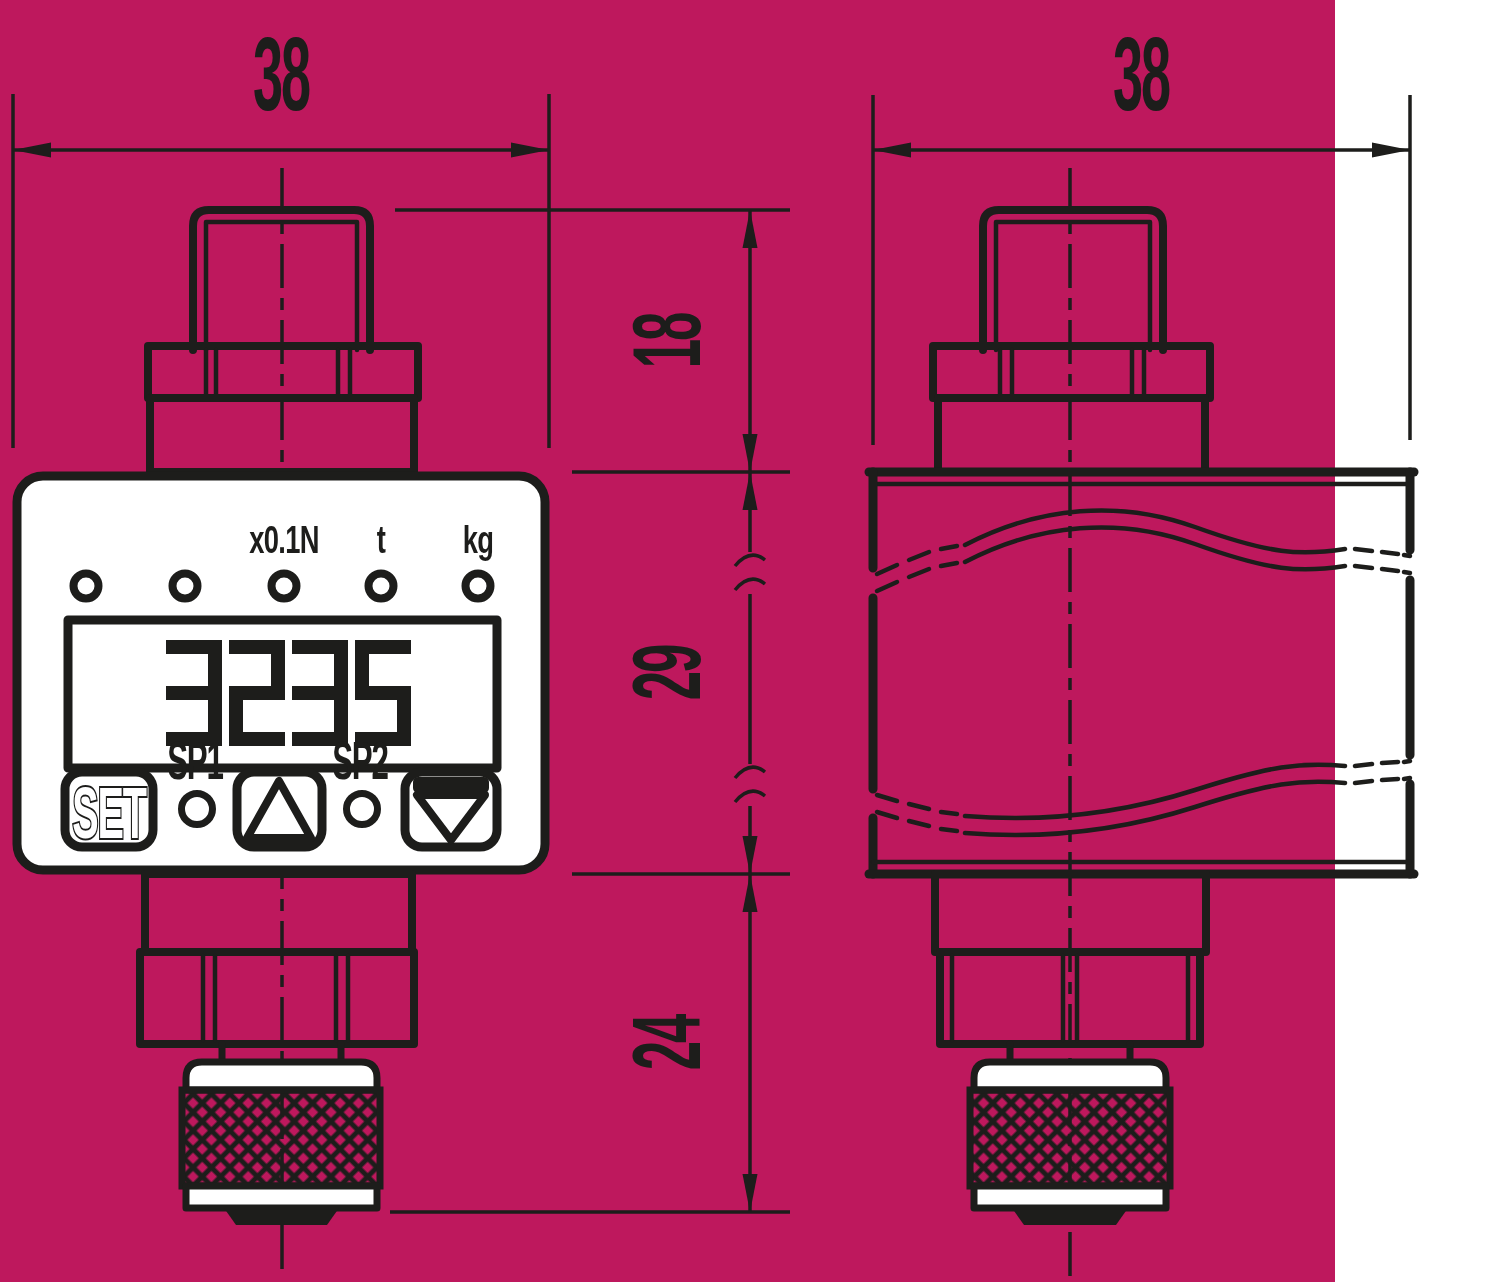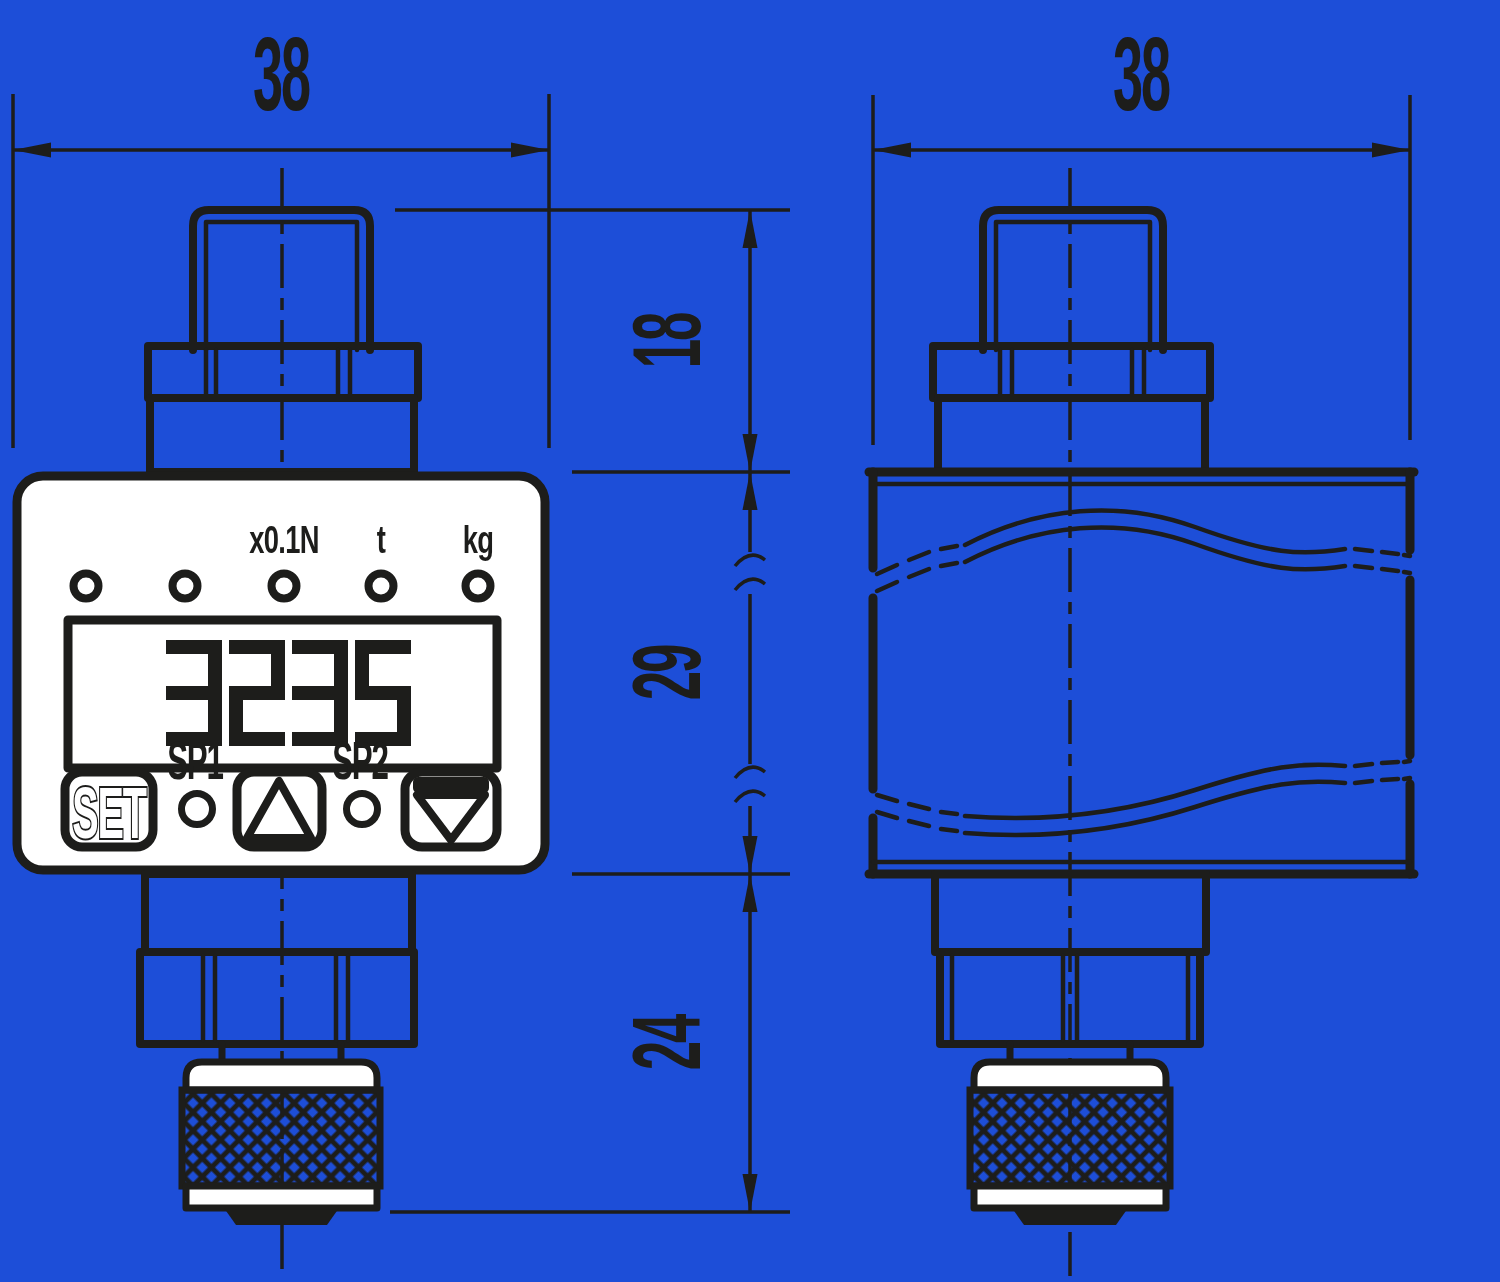--- a/index.html
+++ b/index.html
@@ -1,16 +1,16 @@
 <!DOCTYPE html>
 <html><head>
 <meta charset="utf-8">
 <style>
   html,body{margin:0;padding:0;background:#ffffff;}
-  .stage{width:1500px;height:1282px;position:relative;background:#1d4ed8;font-family:"Liberation Sans",sans-serif;}
+  .stage{width:1335px;height:1282px;position:relative;background:#be185d;font-family:"Liberation Sans",sans-serif;}
   svg{display:block}
   .o9{stroke:#1d1d1b;stroke-width:9;fill:none;stroke-linejoin:round;stroke-linecap:round}
   .o8{stroke:#1d1d1b;stroke-width:8;fill:none;stroke-linejoin:round;stroke-linecap:round}
   .o7{stroke:#1d1d1b;stroke-width:7;fill:none;stroke-linejoin:round;stroke-linecap:round}
   .o5{stroke:#1d1d1b;stroke-width:4.5;fill:none;stroke-linecap:round}
   .thin{stroke:#1d1d1b;stroke-width:3.5;fill:none;stroke-linecap:butt}
   .cl{stroke:#1d1d1b;stroke-width:3.5;fill:none;stroke-dasharray:44 10 12 10}
   .fillDark{fill:#1d1d1b;stroke:none}
   .whiteFill{fill:#ffffff}
   text{fill:#1d1d1b;font-weight:bold;font-family:"Liberation Sans",sans-serif}

